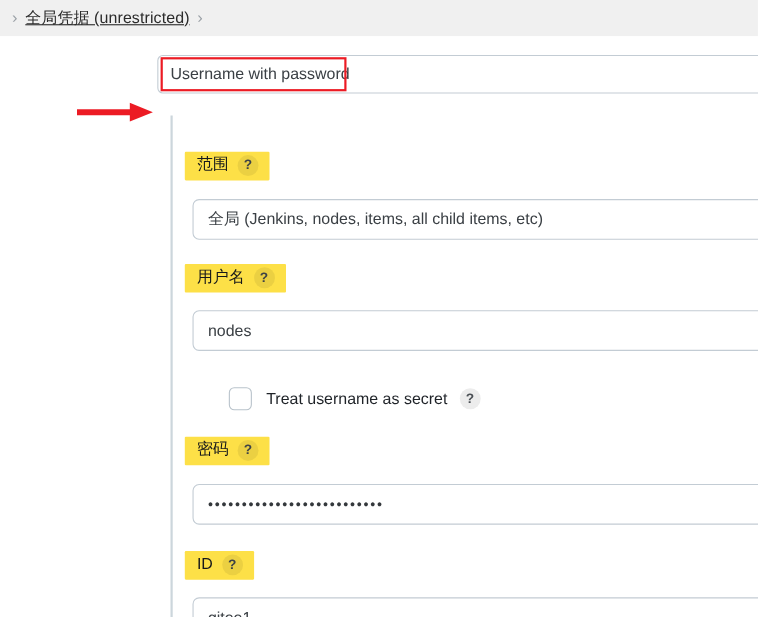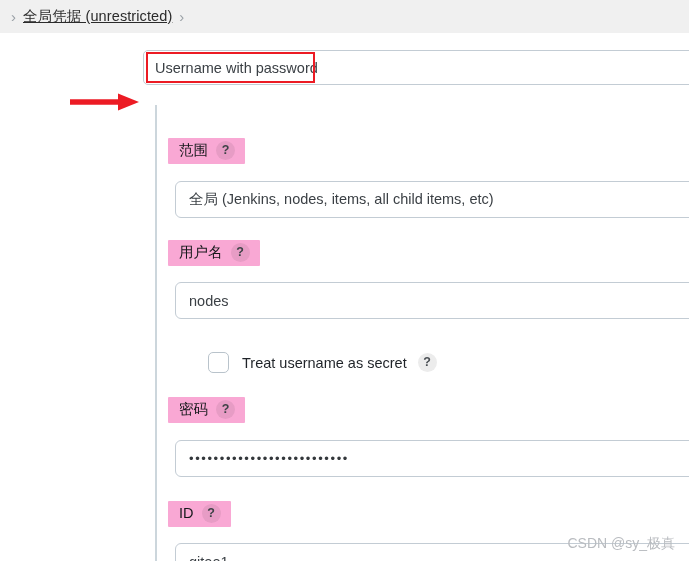--- a/index.html
+++ b/index.html
@@ -110,21 +110,21 @@
     border-left: 2px solid #ccd6dc;
     box-sizing: border-box;
   }
   .field-block {
     position: absolute;
     left: 0;
     width: 534px;
   }
   .field-label {
     display: inline-flex;
-    background: #f9a8d4;
+    background: #fde047;
     padding: 3px 10px 4px 11px;
     border-radius: 1px;
     font-size: 14.5px;
     color: #16181b;
     line-height: 1.25;
     white-space: nowrap;
   }
   .field-label .help-badge {
     margin-left: 8px;
   }
@@ -287,15 +287,14 @@
       </div>
     </div>
     <div class="field-block" style="top:438px; padding-left:18px;">
       <div class="text-input">
         <span>gitee1</span>
       </div>
     </div>
 
   </div>
 
-  <div class="watermark">CSDN @sy_极真</div>
 
 </div>
 
 </body></html>

